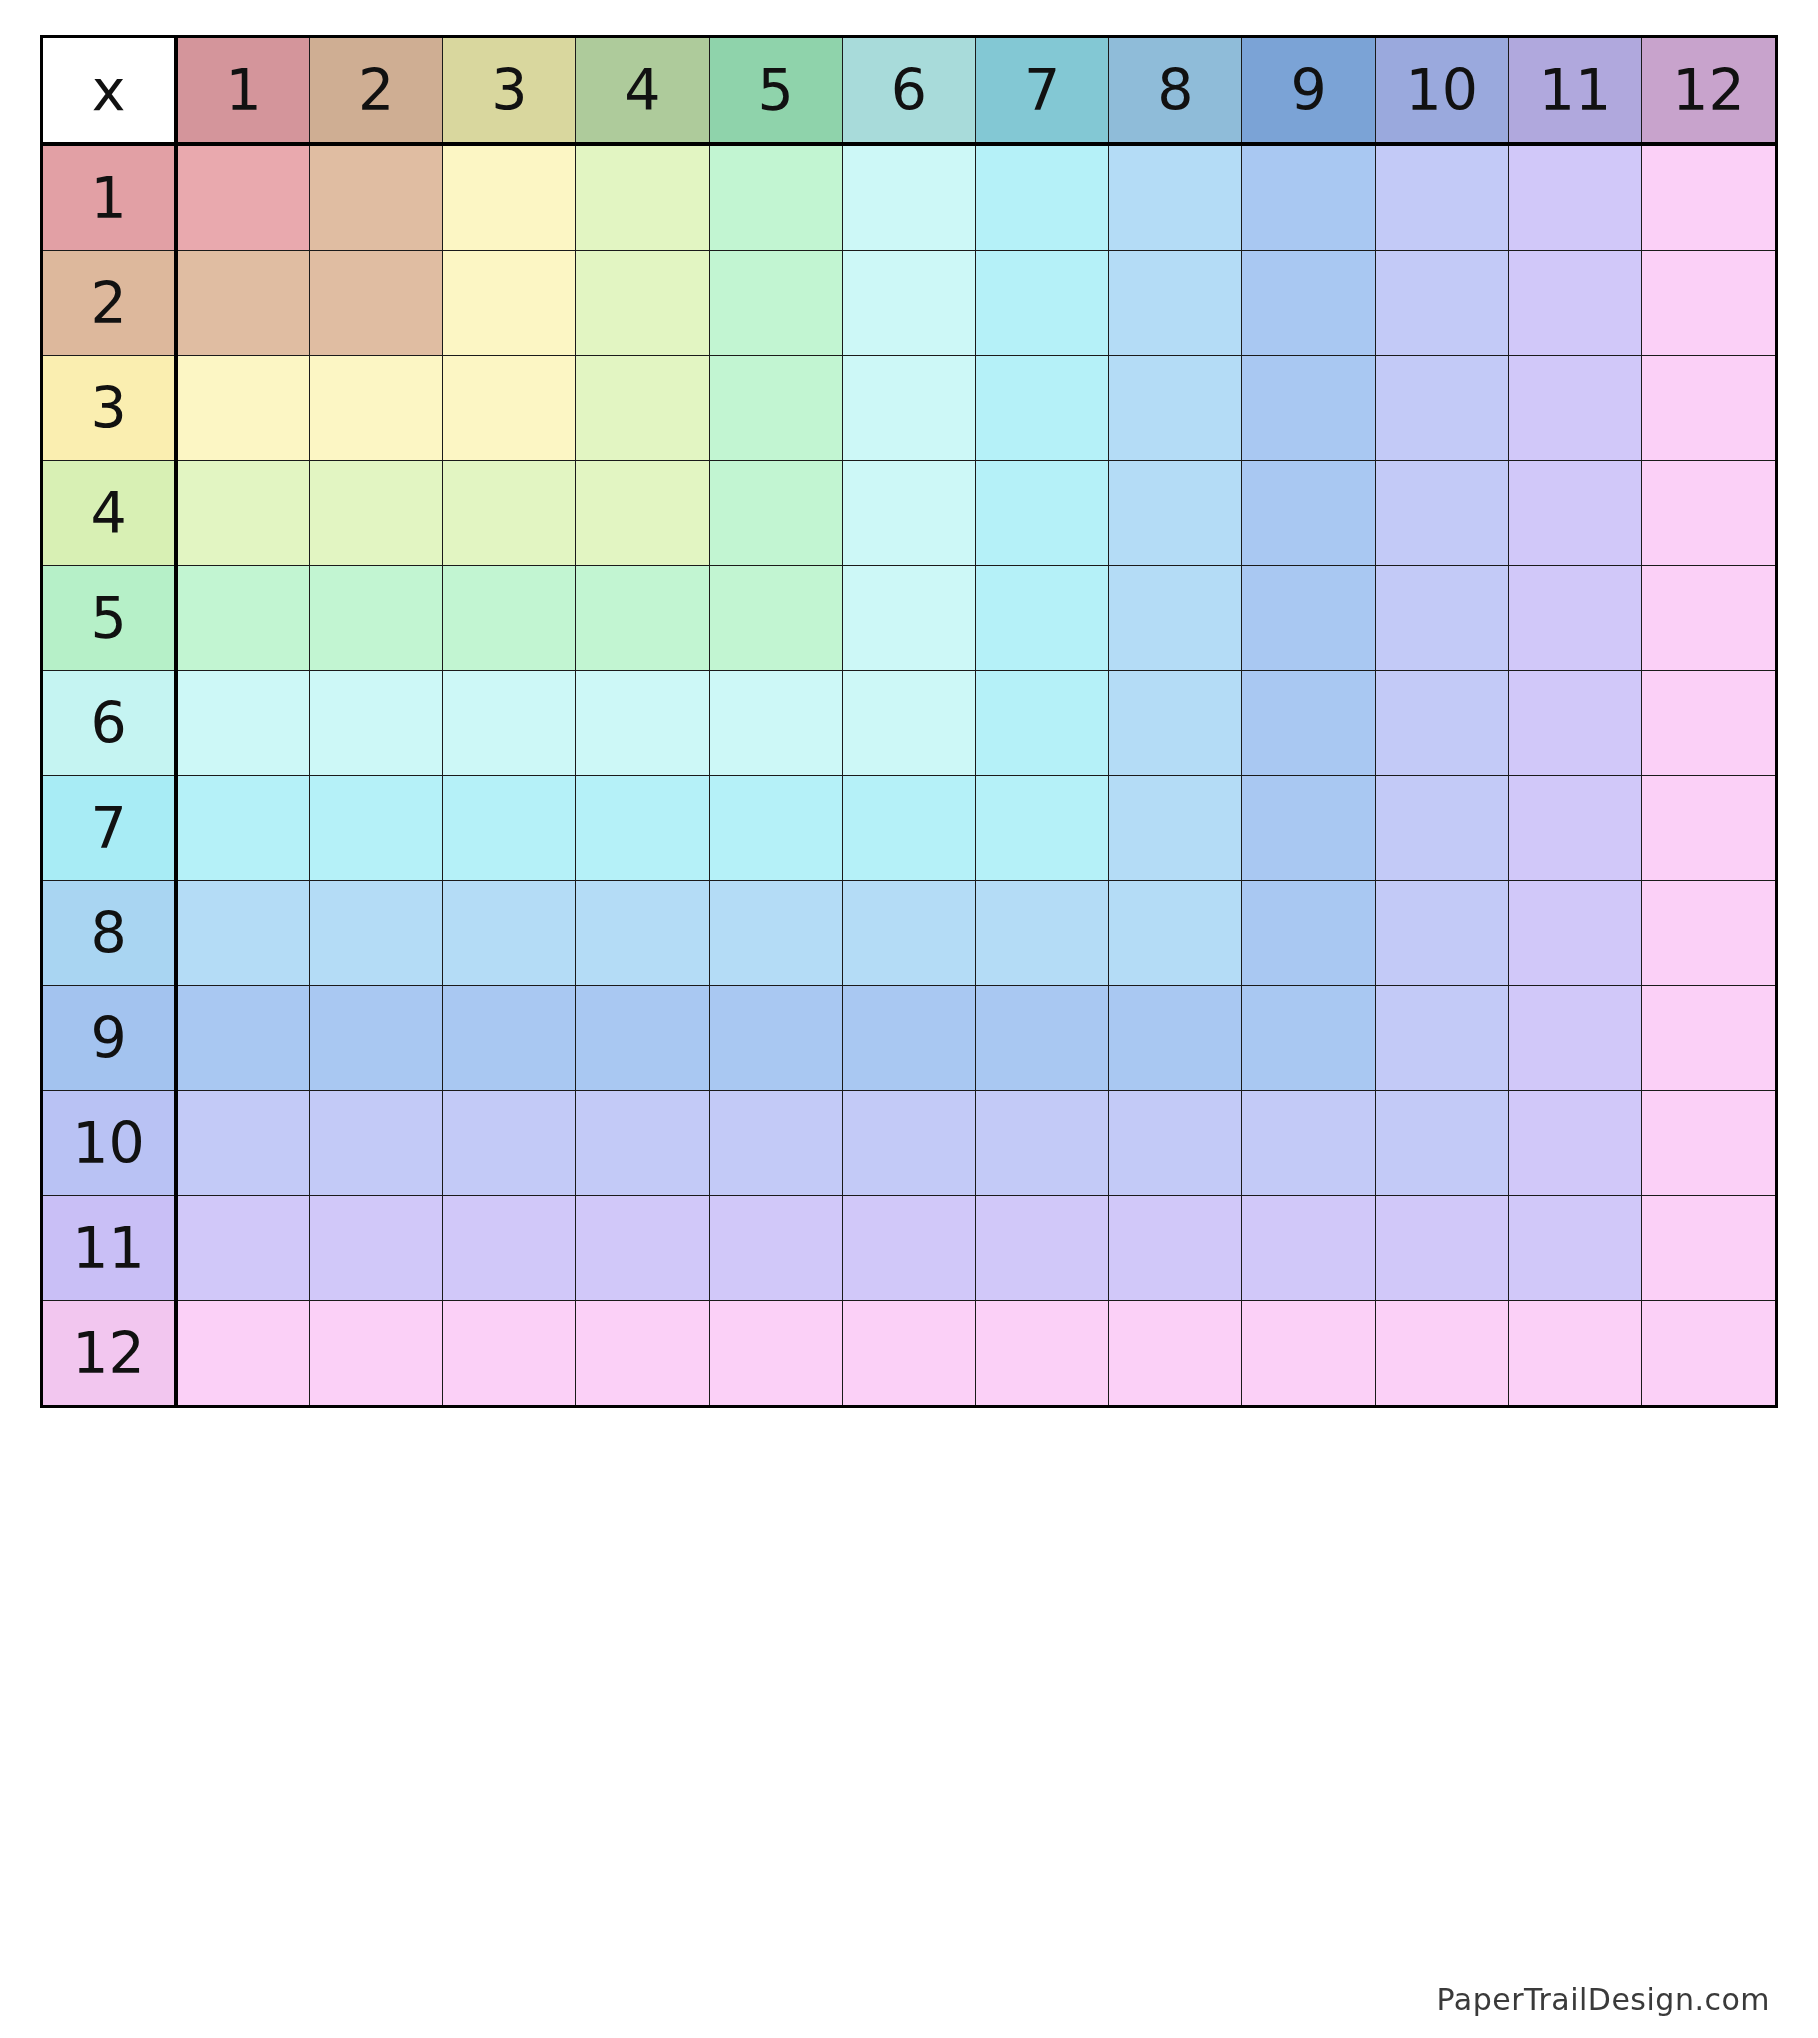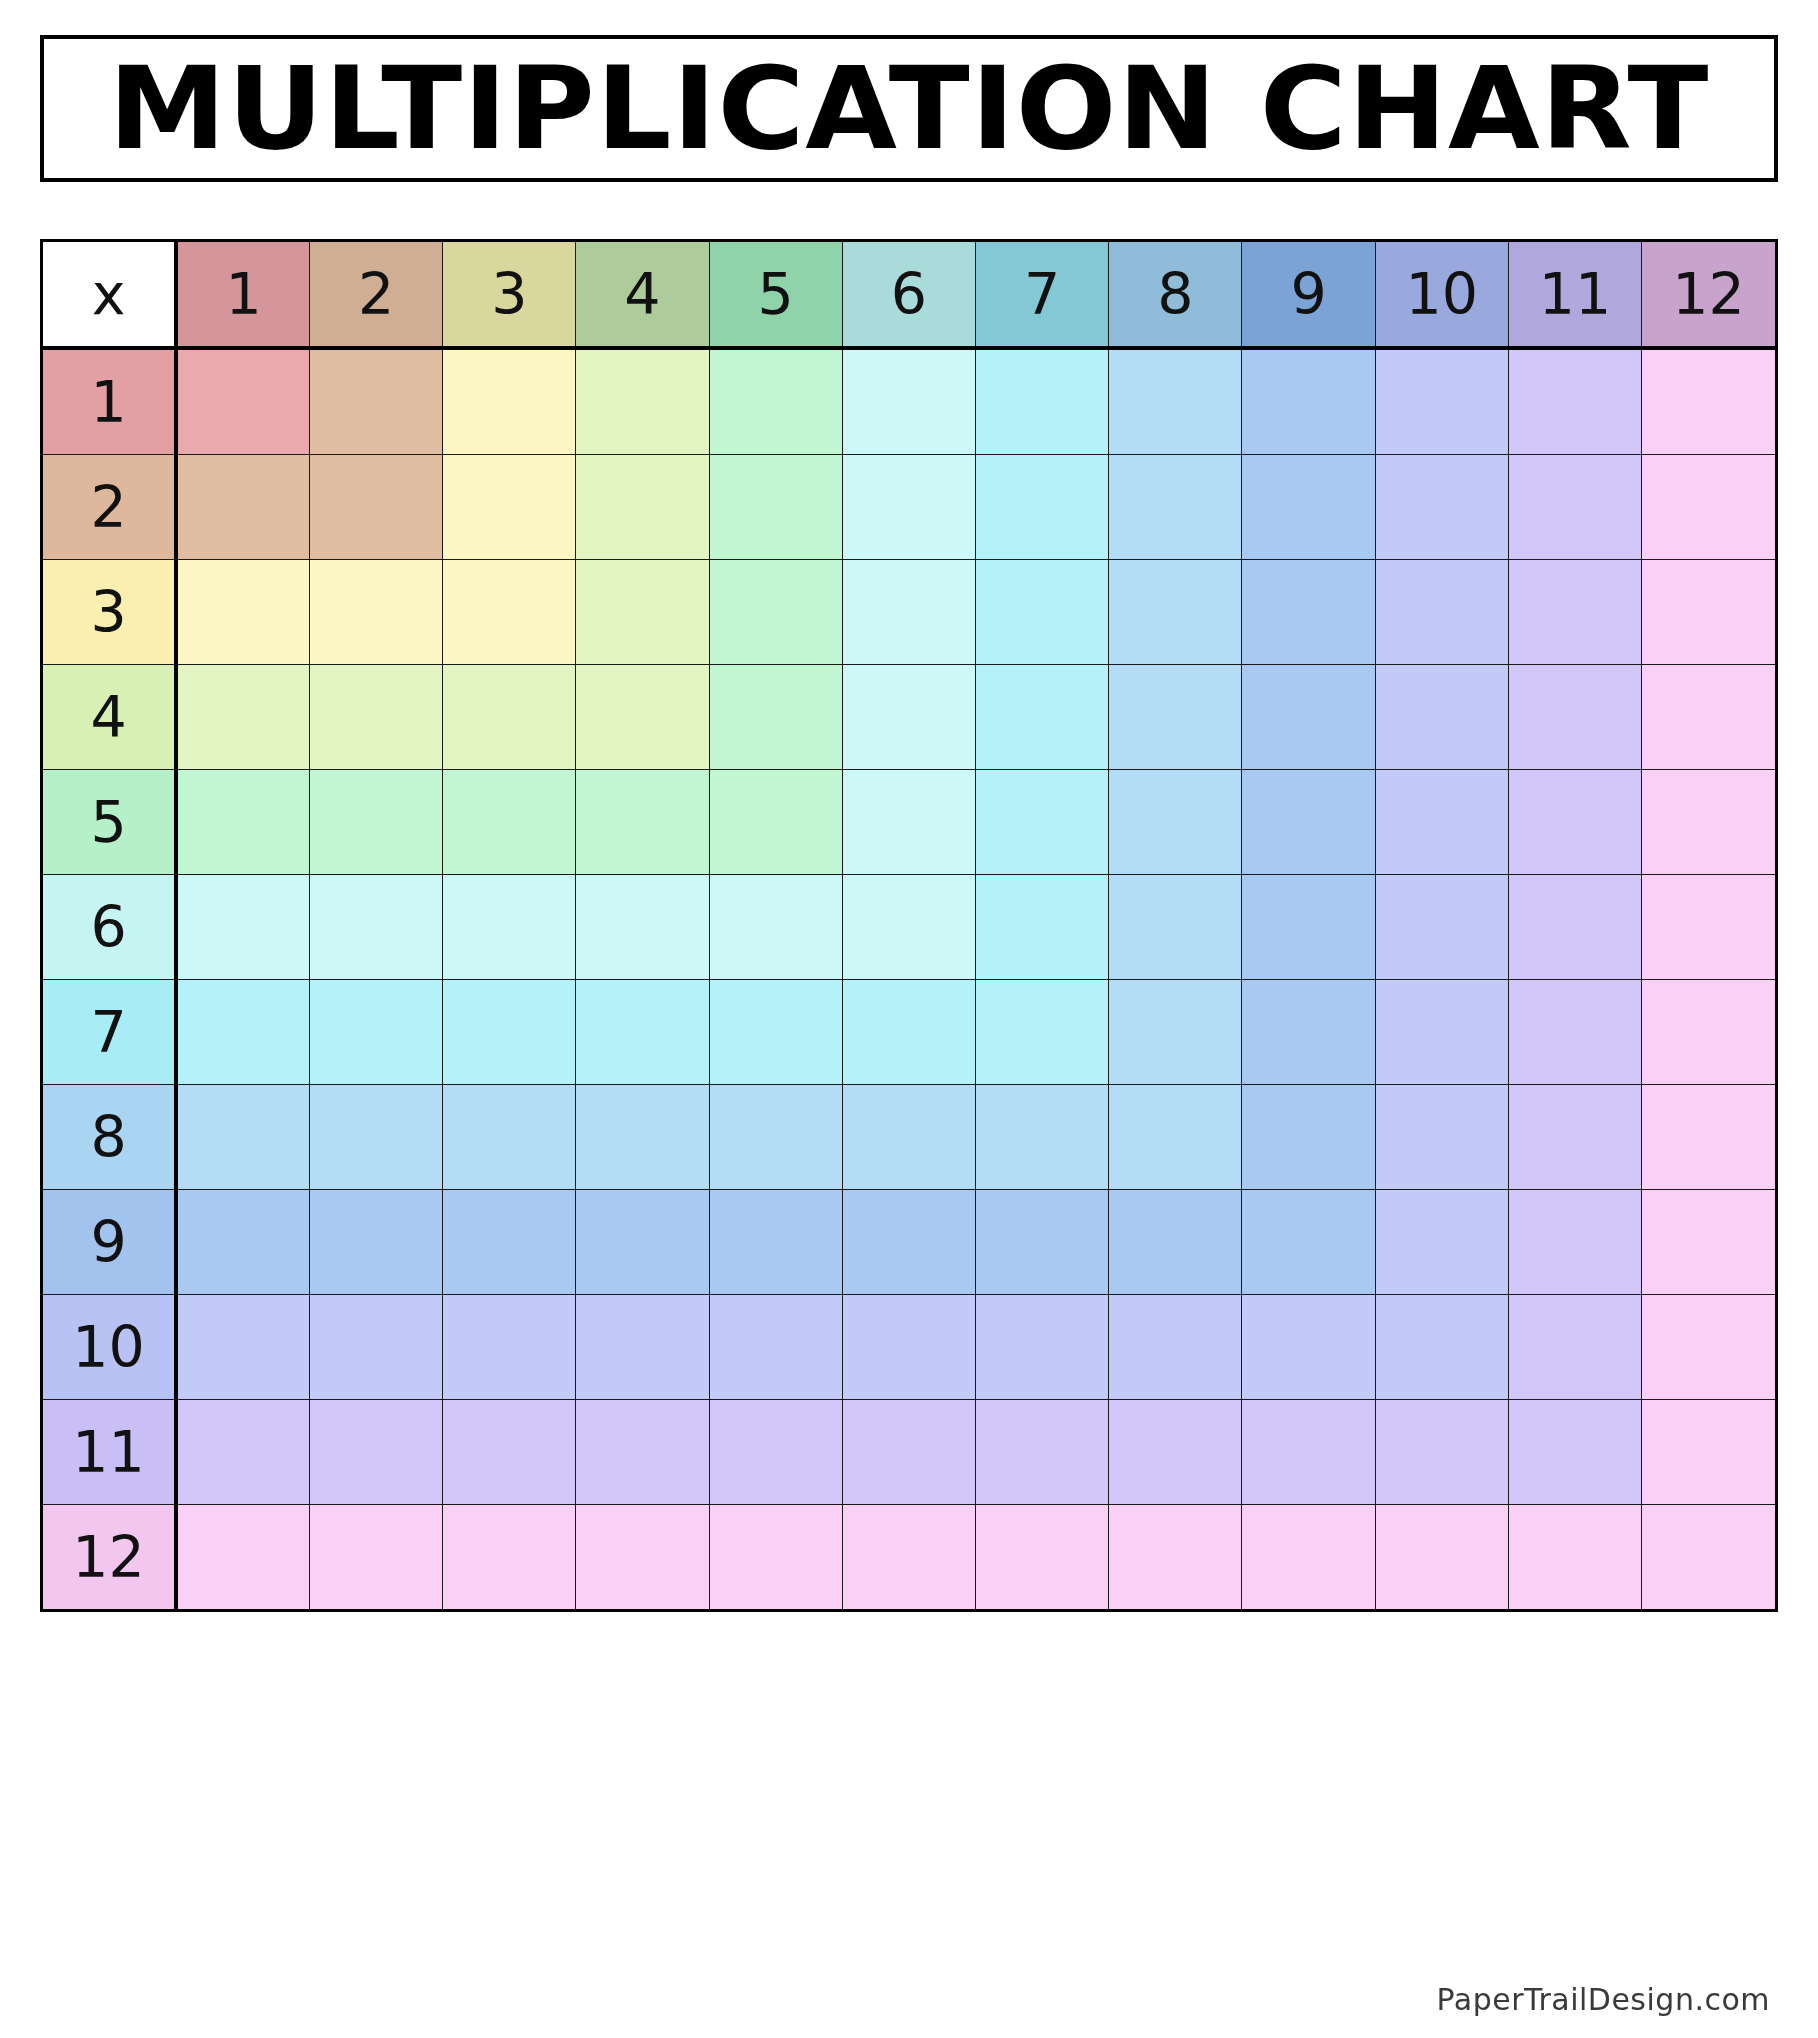--- a/index.html
+++ b/index.html
@@ -102,23 +102,20 @@
     font-size: 30px;
     color: #3a3a3a;
     letter-spacing: 0.5px;
   }
 </style>
 </head>
 <body>
 
 <div class="page">
 
-  <div class="title-box">
-    <div class="title-text">MULTIPLICATION CHART</div>
-  </div>
 
   <div class="grid-wrap">
     <table class="chart">
       <colgroup>
         <col class="col-narrow">
           <col class="col-narrow">
           <col class="col-narrow">
           <col class="col-narrow">
         <col class="col-narrow">
           <col class="col-narrow">

